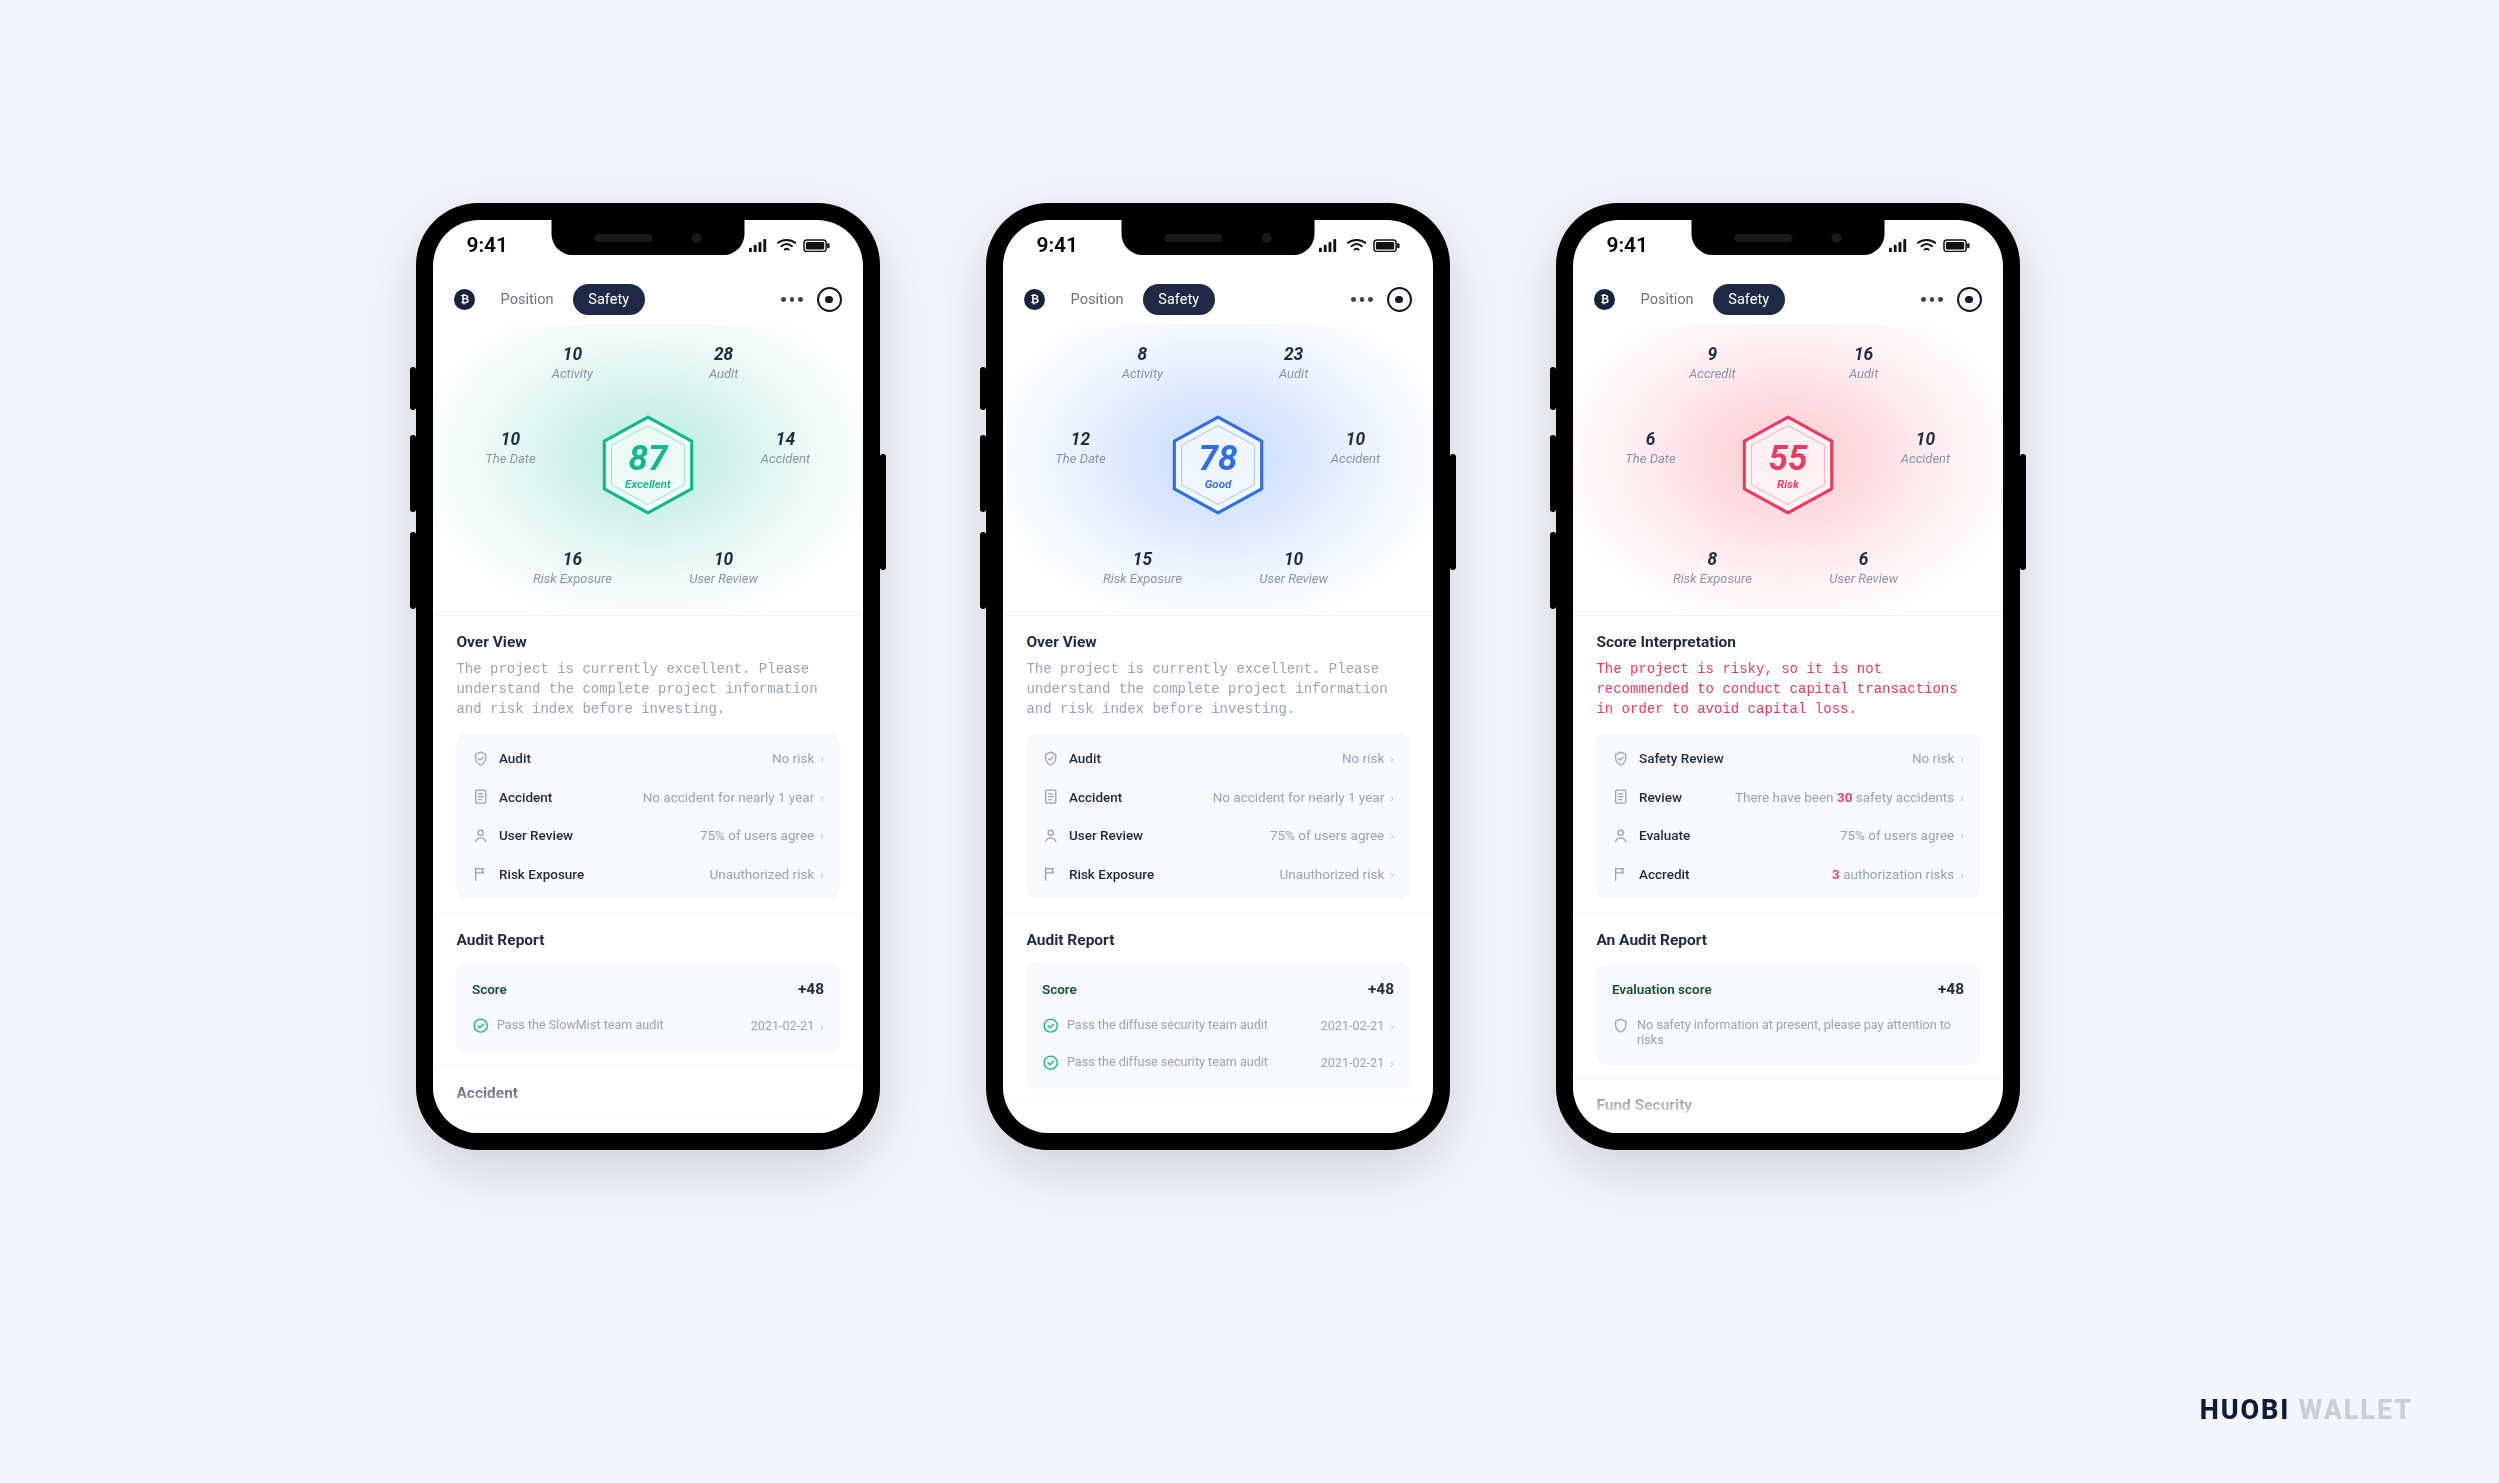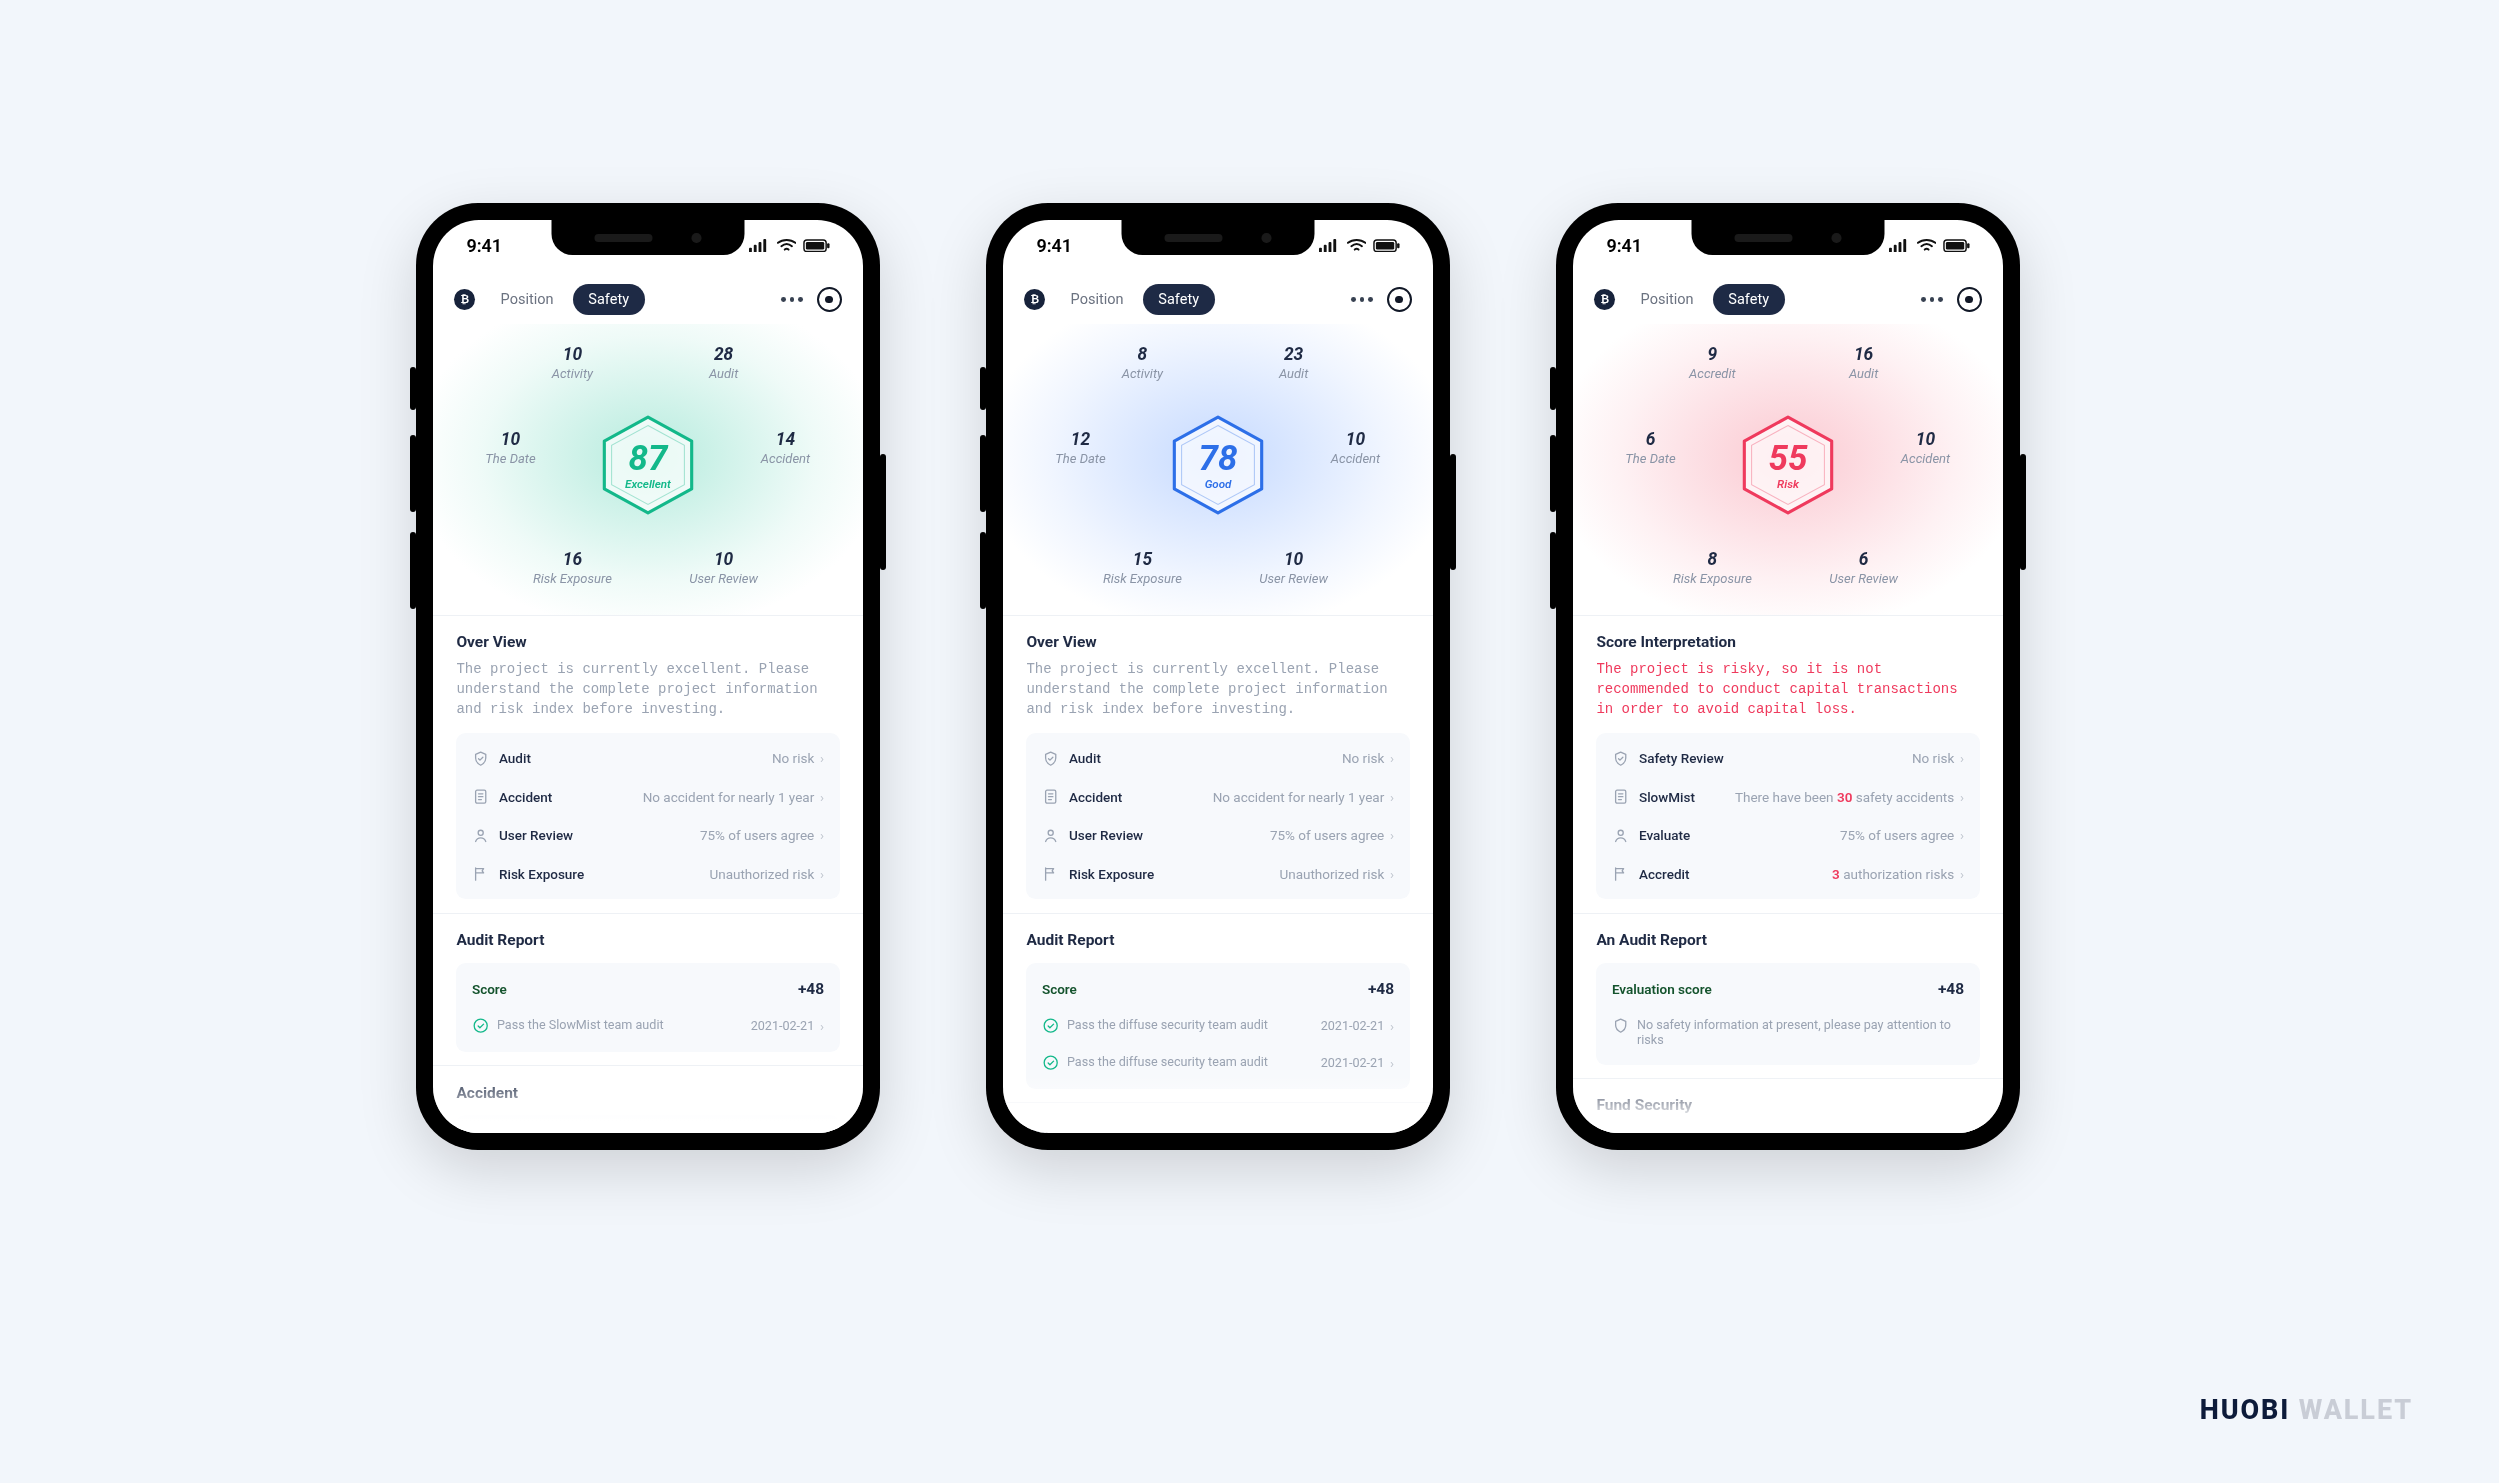--- a/index.html
+++ b/index.html
@@ -64,21 +64,21 @@
     display:flex; align-items:center; justify-content:center; gap:39px;
   }
   .notch::before { content:""; width:58px; height:7.7px; background:#1a1a1a; border-radius:3.9px; }
   .notch::after  { content:""; width:9.7px; height:9.7px; background:#1a1a1a; border-radius:50%; }
 
   .statusbar {
     position: absolute; top:0; left:0; right:0;
     height: 50px;
     display:flex; justify-content:space-between; align-items:center;
     padding: 0 33px;
-    font-size: 18px; font-weight:600;
+    font-size: 21px; font-weight:600;
     z-index: 40;
   }
   .status-icons { display:flex; gap:6.8px; align-items:center; }
 
   .content {
     position:absolute; inset:0;
     padding-top: 58px;
     overflow:hidden;
     display:flex; flex-direction:column;
   }
@@ -699,21 +699,21 @@
                 </div>
     </div>
               <div class="row">
       <div class="row-left">
         <span class="ico">
                     <svg width="17.4" height="17.4" stroke-width="1.8" fill="none" stroke="currentColor" stroke-linecap="round" stroke-linejoin="round" viewBox="0 0 24 24" class="muted-icon">
                       <rect x="5" y="3" width="14" height="18" rx="2"></rect>
                       <path d="M9 8h6M9 12h6M9 16h4"></path>
                     </svg>
                   </span>
-        <span>SlowMist</span>
+        <span>Review</span>
       </div>
       <div class="row-right">
                   <span>There have been <span class="num">30</span> safety accidents</span>
                   <span class="chev">›</span>
                 </div>
     </div>
               <div class="row">
       <div class="row-left">
         <span class="ico">
                     <svg width="17.4" height="17.4" stroke-width="1.8" fill="none" stroke="currentColor" stroke-linecap="round" stroke-linejoin="round" viewBox="0 0 24 24" class="muted-icon">

